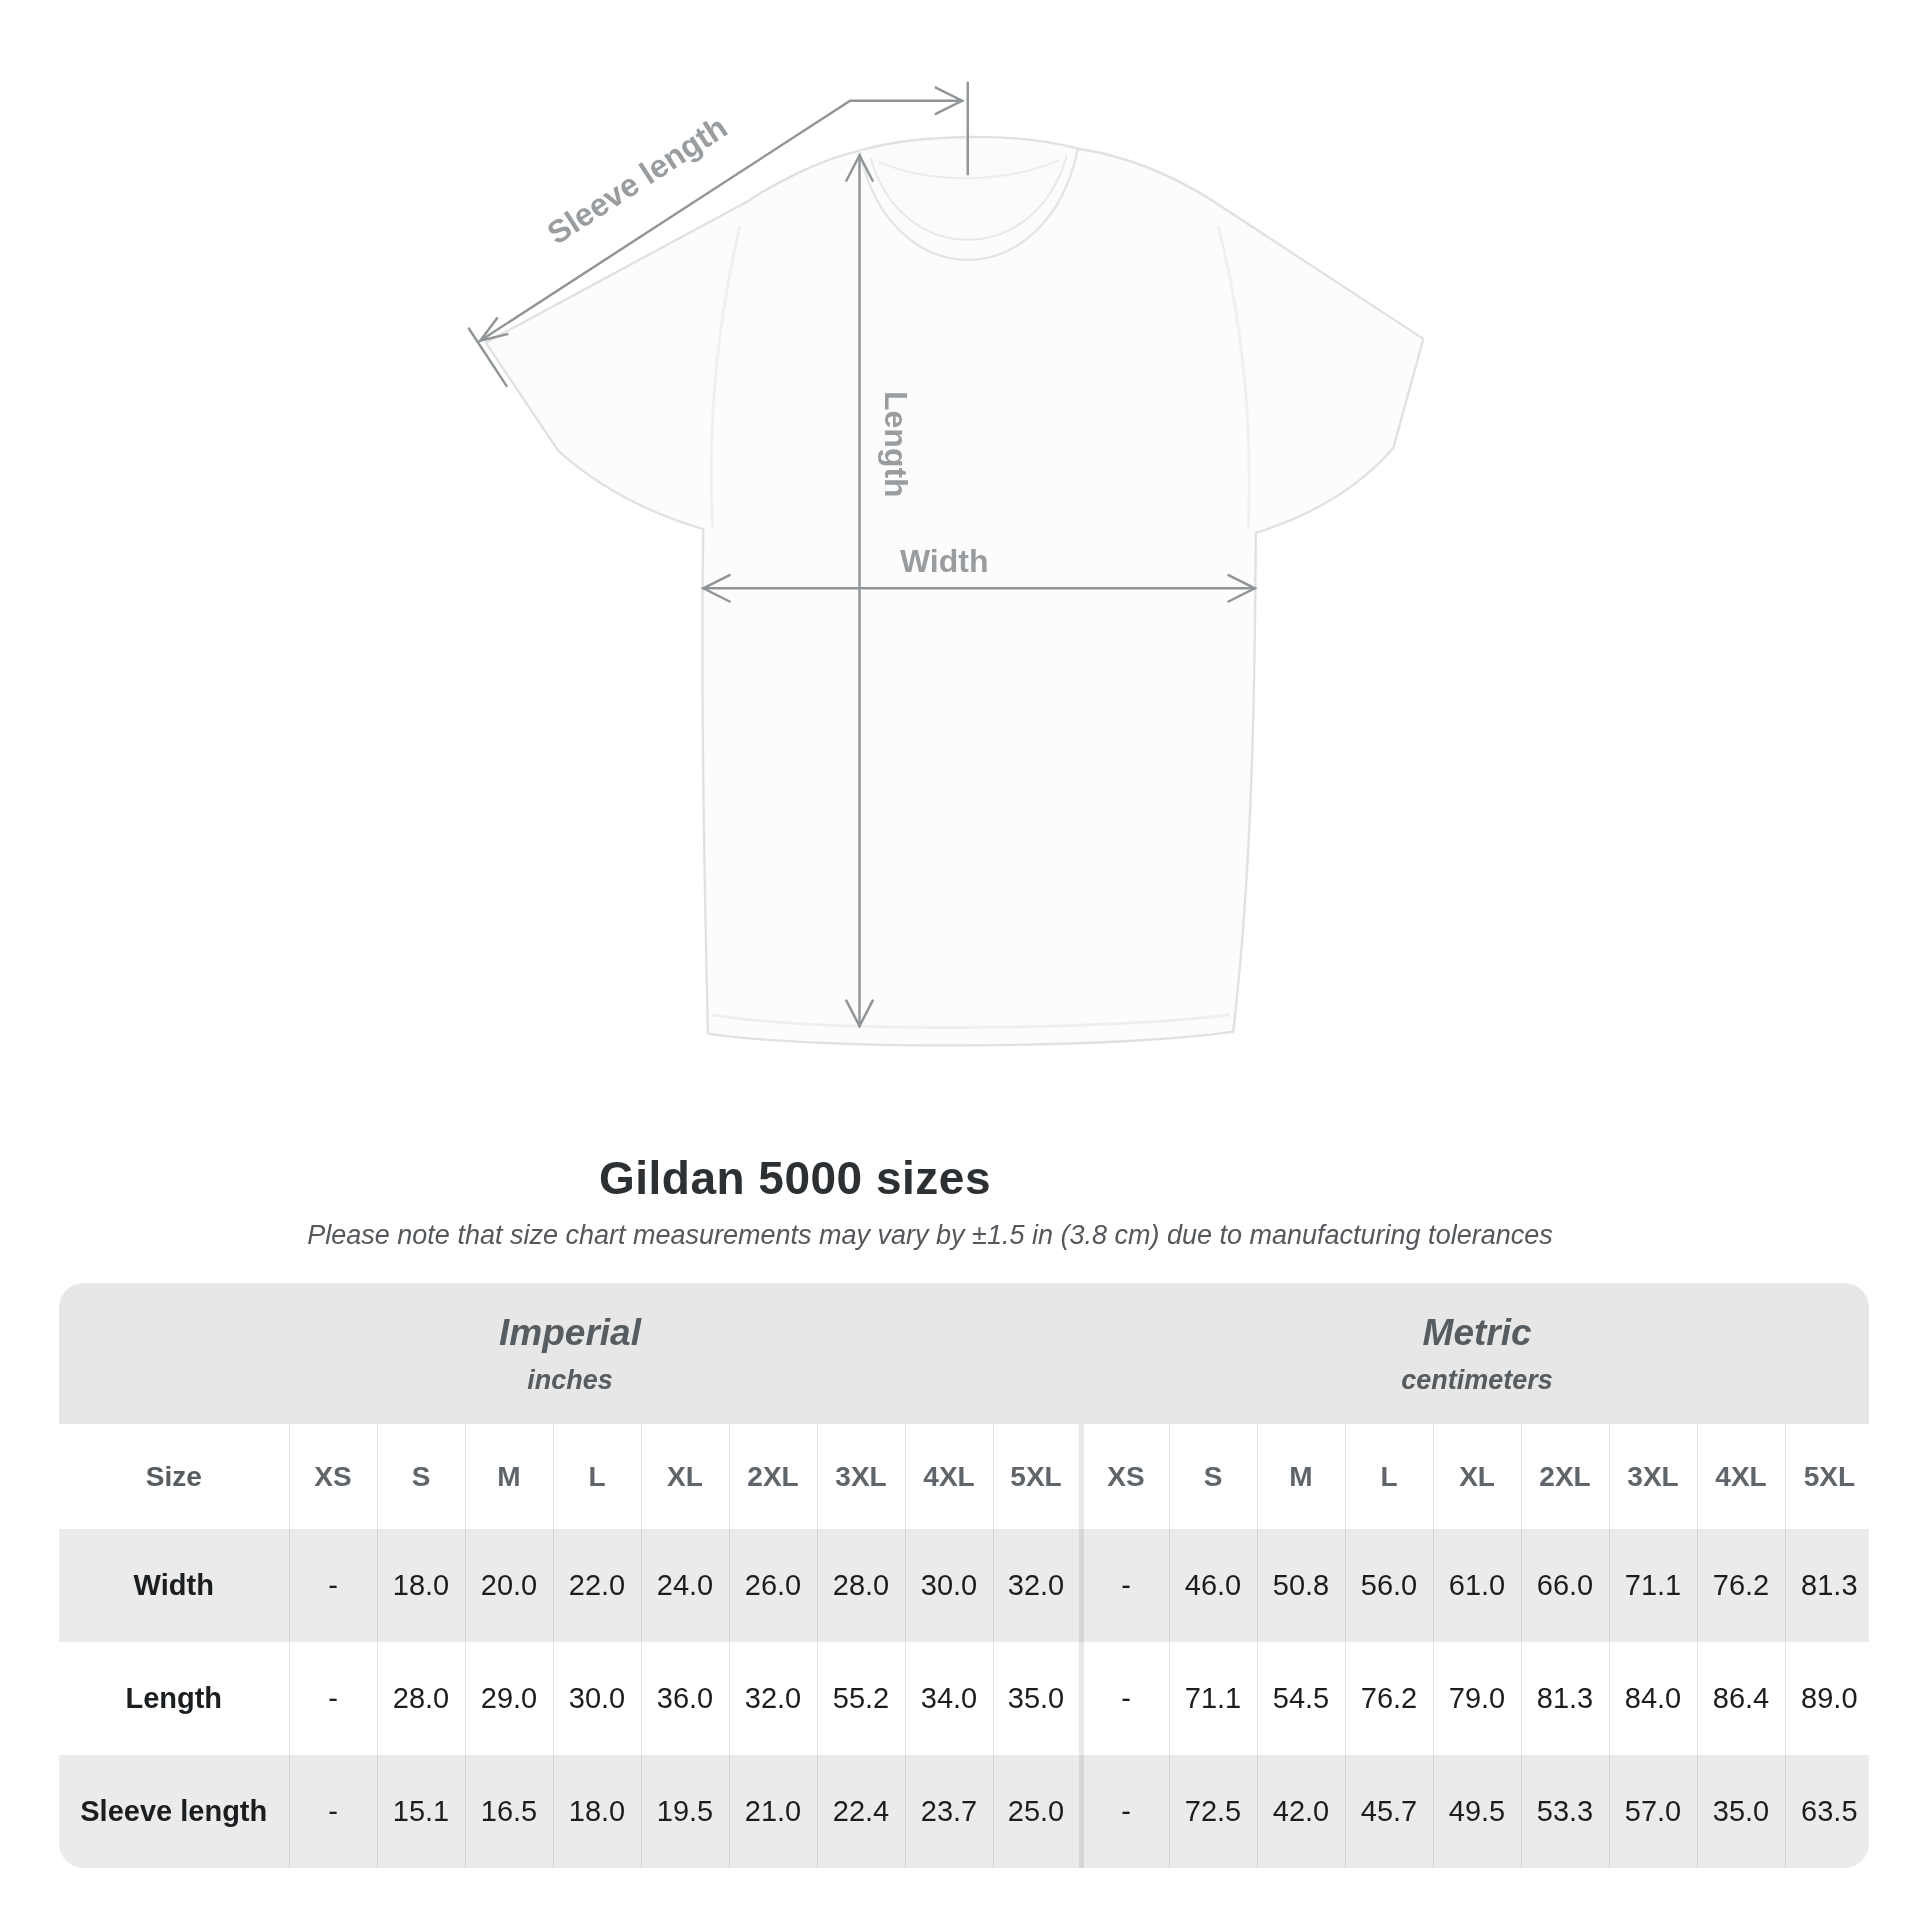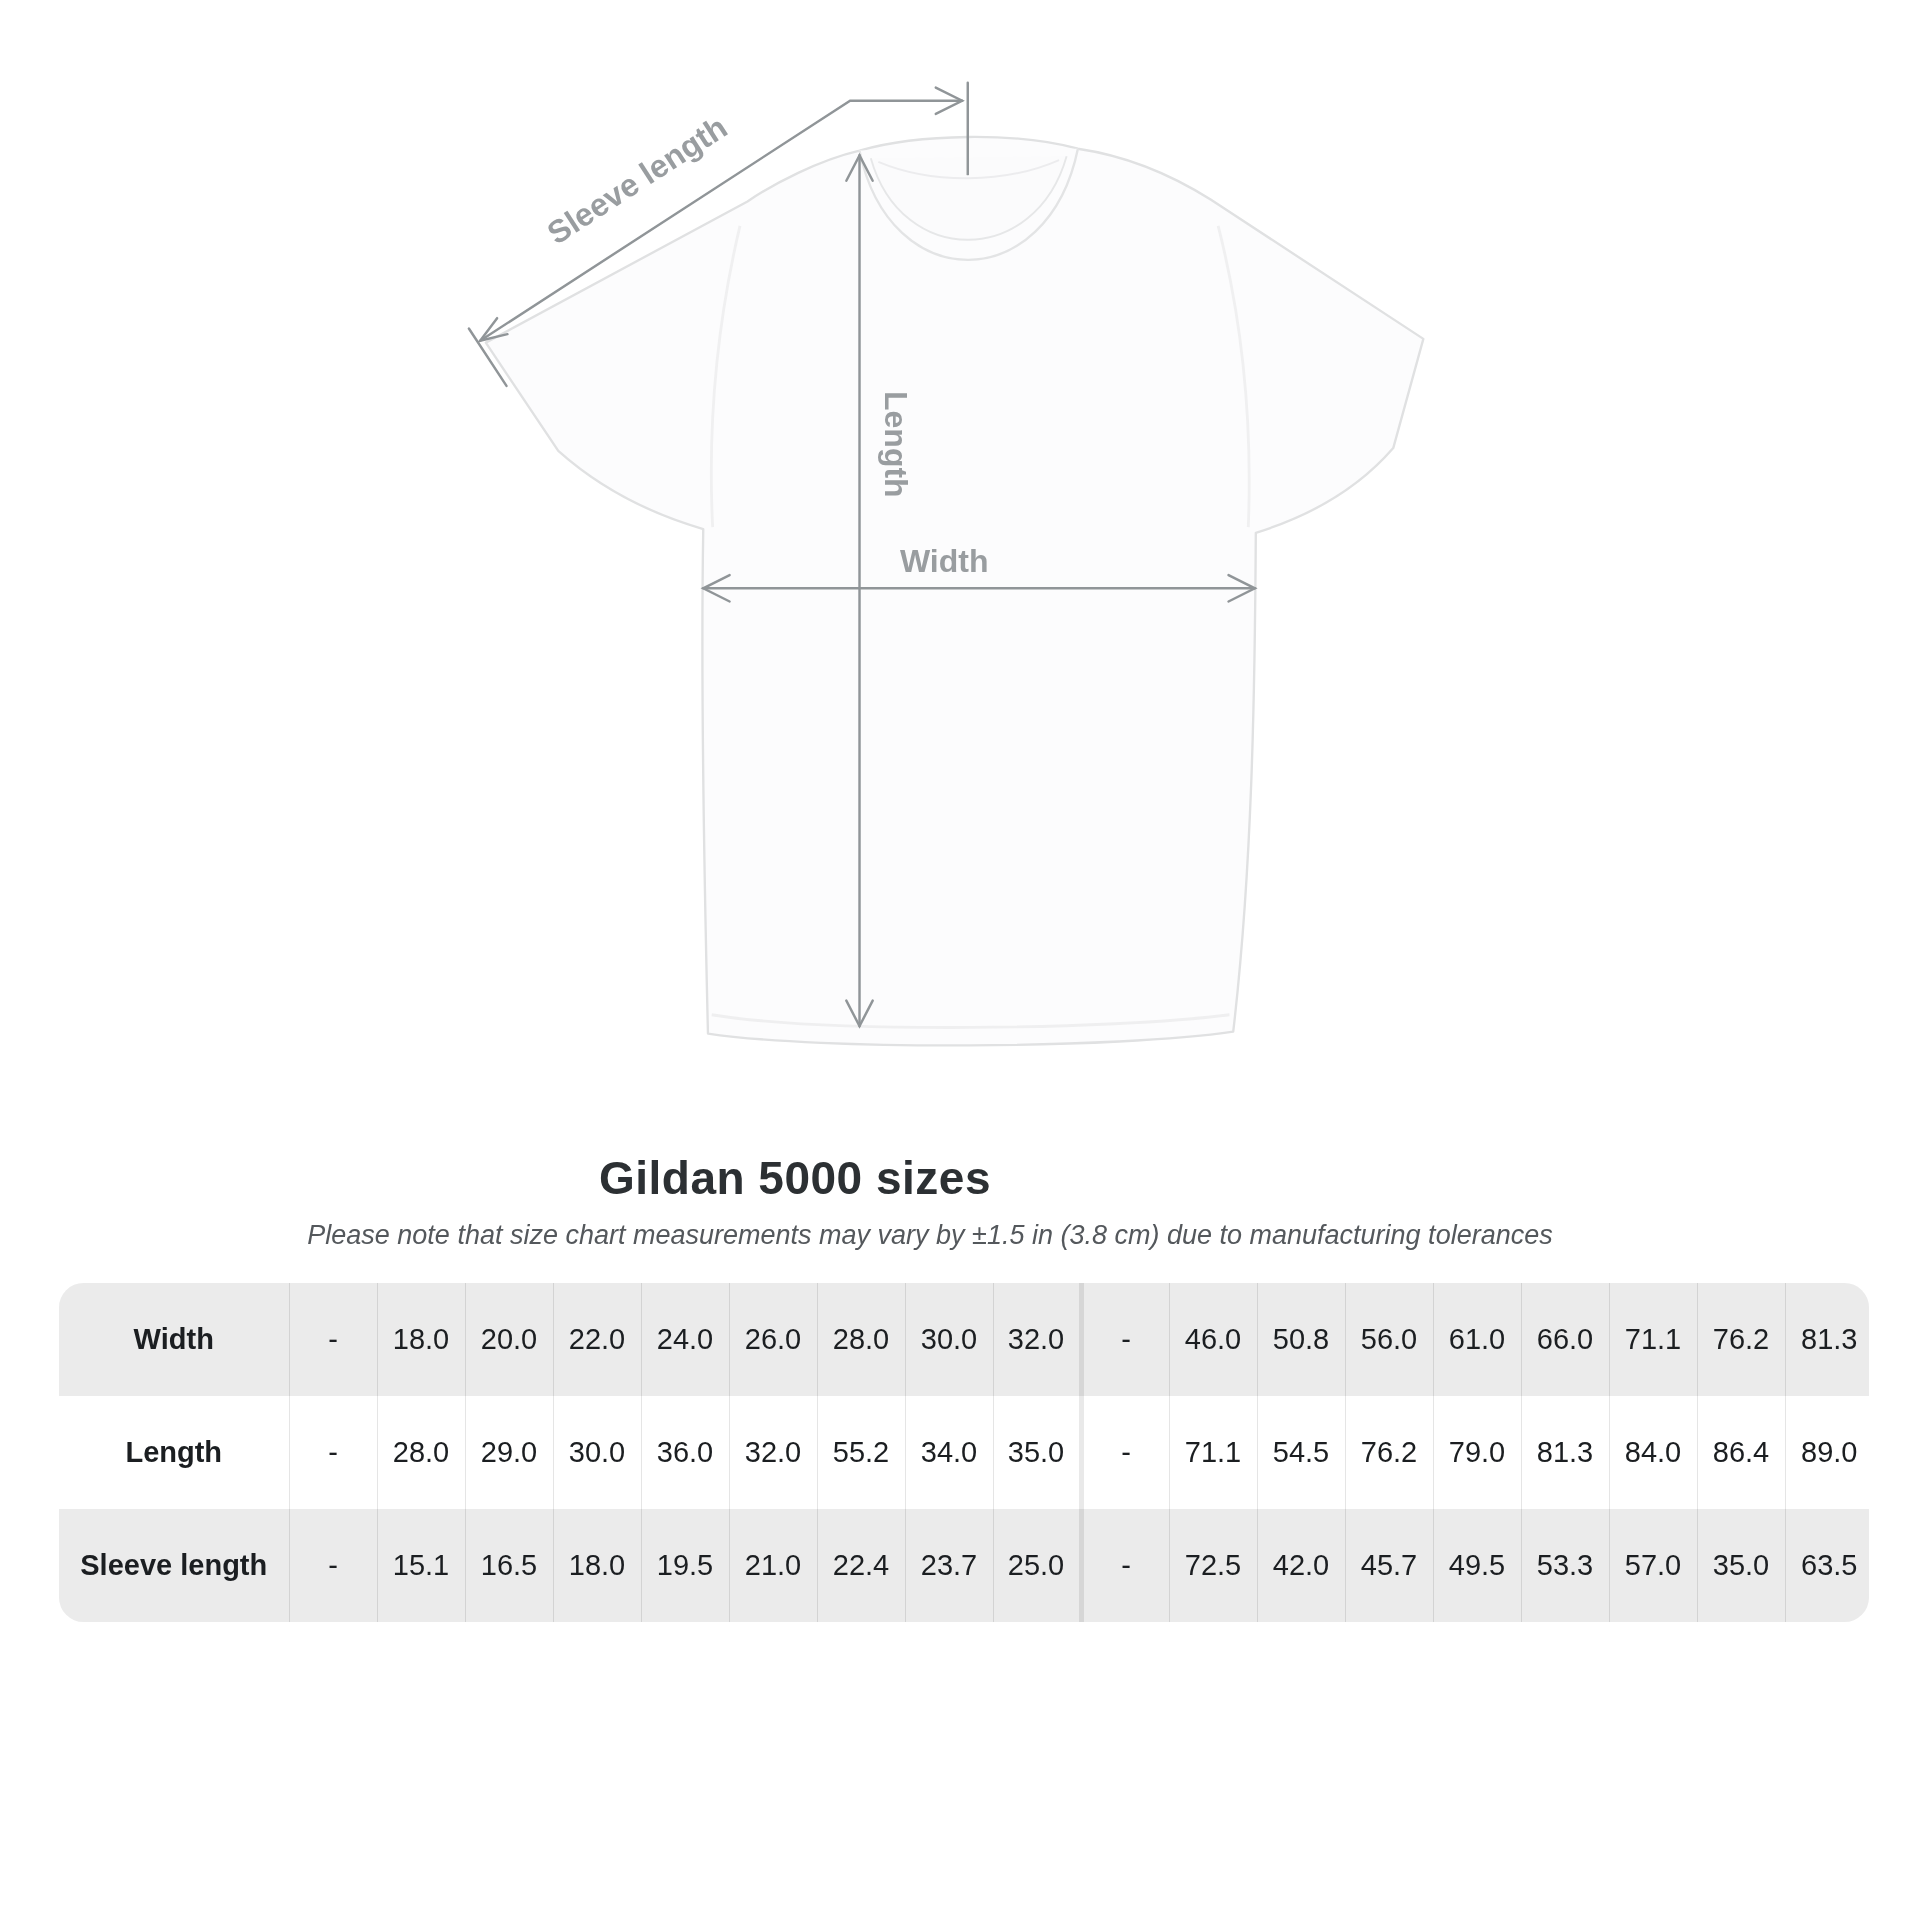--- a/index.html
+++ b/index.html
@@ -115,20 +115,51 @@
         <col class="c-data">
         <col class="c-data">
         <col class="c-data">
         <col class="c-data">
         <col class="c-data">
         <col class="c-data">
         <col class="c-data">
         <col class="c-data">
   </colgroup>
   <thead>
+    <tr class="unit-row">
+      <th colspan="10">
+        <div class="unit-label">Imperial</div>
+        <div class="unit-sub">inches</div>
+      </th>
+      <th colspan="9">
+        <div class="unit-label">Metric</div>
+        <div class="unit-sub">centimeters</div>
+      </th>
+    </tr>
+    <tr class="size-row">
+      <th class="label-cell">Size</th>
+      <th class="size-cell sep">XS</th>
+      <th class="size-cell sep">S</th>
+      <th class="size-cell sep">M</th>
+      <th class="size-cell sep">L</th>
+      <th class="size-cell sep">XL</th>
+      <th class="size-cell sep">2XL</th>
+      <th class="size-cell sep">3XL</th>
+      <th class="size-cell sep">4XL</th>
+      <th class="size-cell sep">5XL</th>
+      <th class="size-cell sep-w">XS</th>
+      <th class="size-cell sep">S</th>
+      <th class="size-cell sep">M</th>
+      <th class="size-cell sep">L</th>
+      <th class="size-cell sep">XL</th>
+      <th class="size-cell sep">2XL</th>
+      <th class="size-cell sep">3XL</th>
+      <th class="size-cell sep">4XL</th>
+      <th class="size-cell sep">5XL</th>
+    </tr>
   </thead>
   <tbody>
     <tr class="data-row alt">
       <th class="label-cell">Width</th>
       <td class="sep">-</td>
       <td class="sep">18.0</td>
       <td class="sep">20.0</td>
       <td class="sep">22.0</td>
       <td class="sep">24.0</td>
       <td class="sep">26.0</td>

